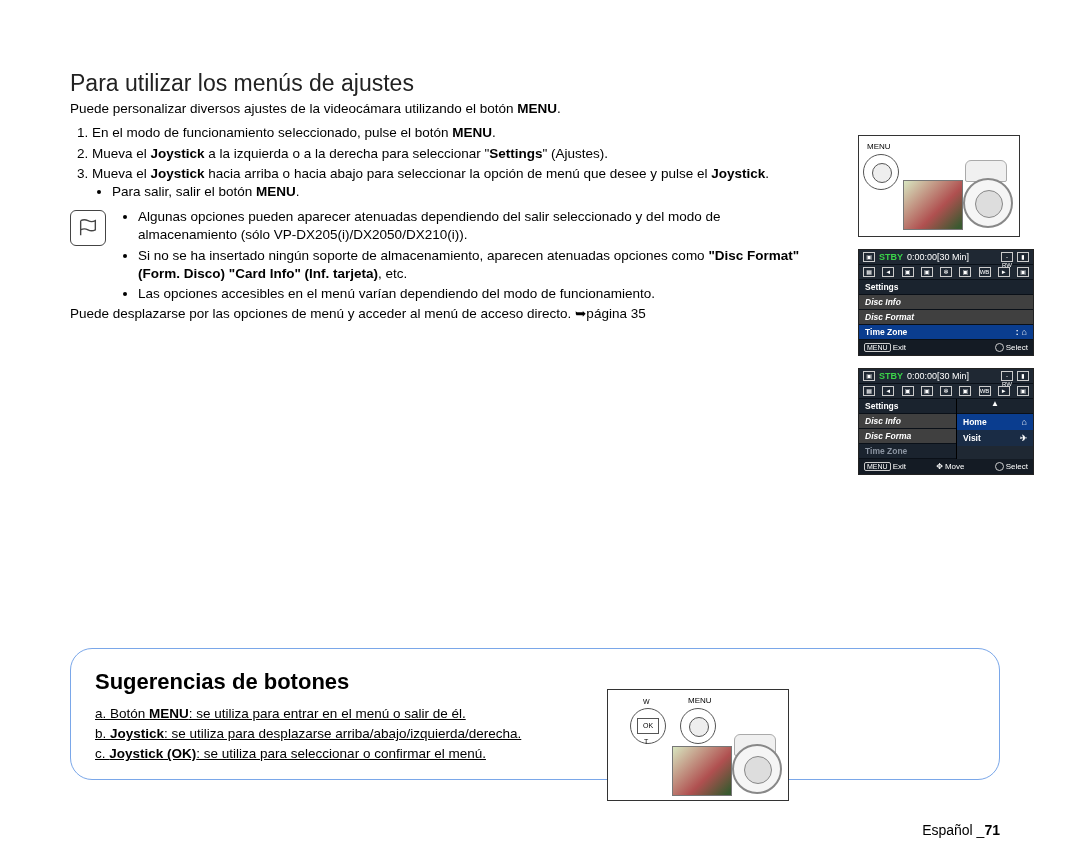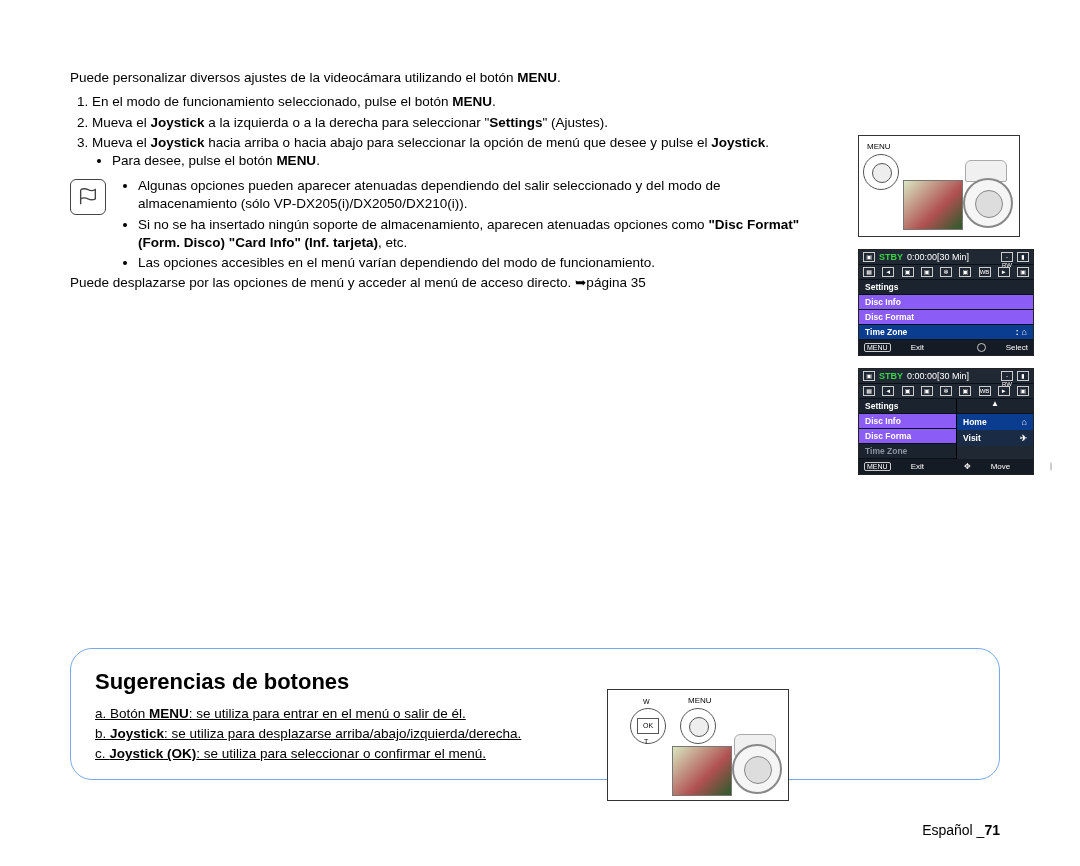--- a/index.html
+++ b/index.html
@@ -170,24 +170,25 @@
     background:#1a232e;
     font-weight:bold;
     font-size:8.5px;
   }
   .lcd-row.sel {
     background:#0a3d8f;
     display:flex;justify-content:space-between;align-items:center;
   }
   .lcd-row.disabled { color:#8a93a0; }
   .lcd-sub {
-    background:#8b5cf6;
+    background:#404040;
+    font-style:italic;
   }
   .lcd-footer {
-    display:flex;gap:20px;align-items:center;
+    display:flex;gap:2px;align-items:center;
     padding:3px 5px;font-size:8px;
     background:#141b24;
   }
   .menu-pill {border:1px solid #ccc;border-radius:2px;padding:0 2px;font-size:7px;}
   .dot {width:7px;height:7px;border:1px solid #ccc;border-radius:50%;}
   .popup-row {padding:3px 6px;font-size:8.5px;font-weight:bold;display:flex;justify-content:space-between;}
   .popup-row.selp {background:#0a3d8f;}
   .popup-row.vis {background:#1a2c45;}
 
   .tips-box {
@@ -242,35 +243,36 @@
     font-size:14px;
   }
   .footer b { font-weight:bold; }
   .home-icon::before{content:"⌂";font-size:9px;}
 </style>
 </head>
 <body>
 
 <div class="page">
   <div class="left-col">
+    <h1>Para utilizar los menús de ajustes</h1>
     <p class="intro">
       <span>Puede personalizar diversos ajustes de la videocámara utilizando el botón </span><b>MENU</b><span>.</span>
     </p>
     <ol>
       <li>
         <span>En el modo de funcionamiento seleccionado, pulse el botón </span><b>MENU</b><span>.</span>
       </li>
       <li>
         <span>Mueva el </span><b>Joystick</b><span> a la izquierda o a la derecha para seleccionar "</span><b>Settings</b><span>" (Ajustes).</span>
       </li>
       <li>
         <span>Mueva el </span><b>Joystick</b><span> hacia arriba o hacia abajo para seleccionar la opción de menú que desee y pulse el </span><b>Joystick</b><span>.</span>
         <ul class="inner">
           <li>
-            <span>Para desee, pulse el botón </span><b>MENU</b><span>.</span>
+            <span>Para salir, salir el botón </span><b>MENU</b><span>.</span>
           </li>
         </ul>
       </li>
     </ol>
 
     <div class="note-row">
       <div class="note-icon">
         <svg viewBox="0 0 24 24">
             <path d="M4 4 L4 20 M4 4 C12 0 12 8 20 4 L20 14 C12 18 12 10 4 14" fill="none" stroke="#444" stroke-width="1.5"></path>
           </svg>

